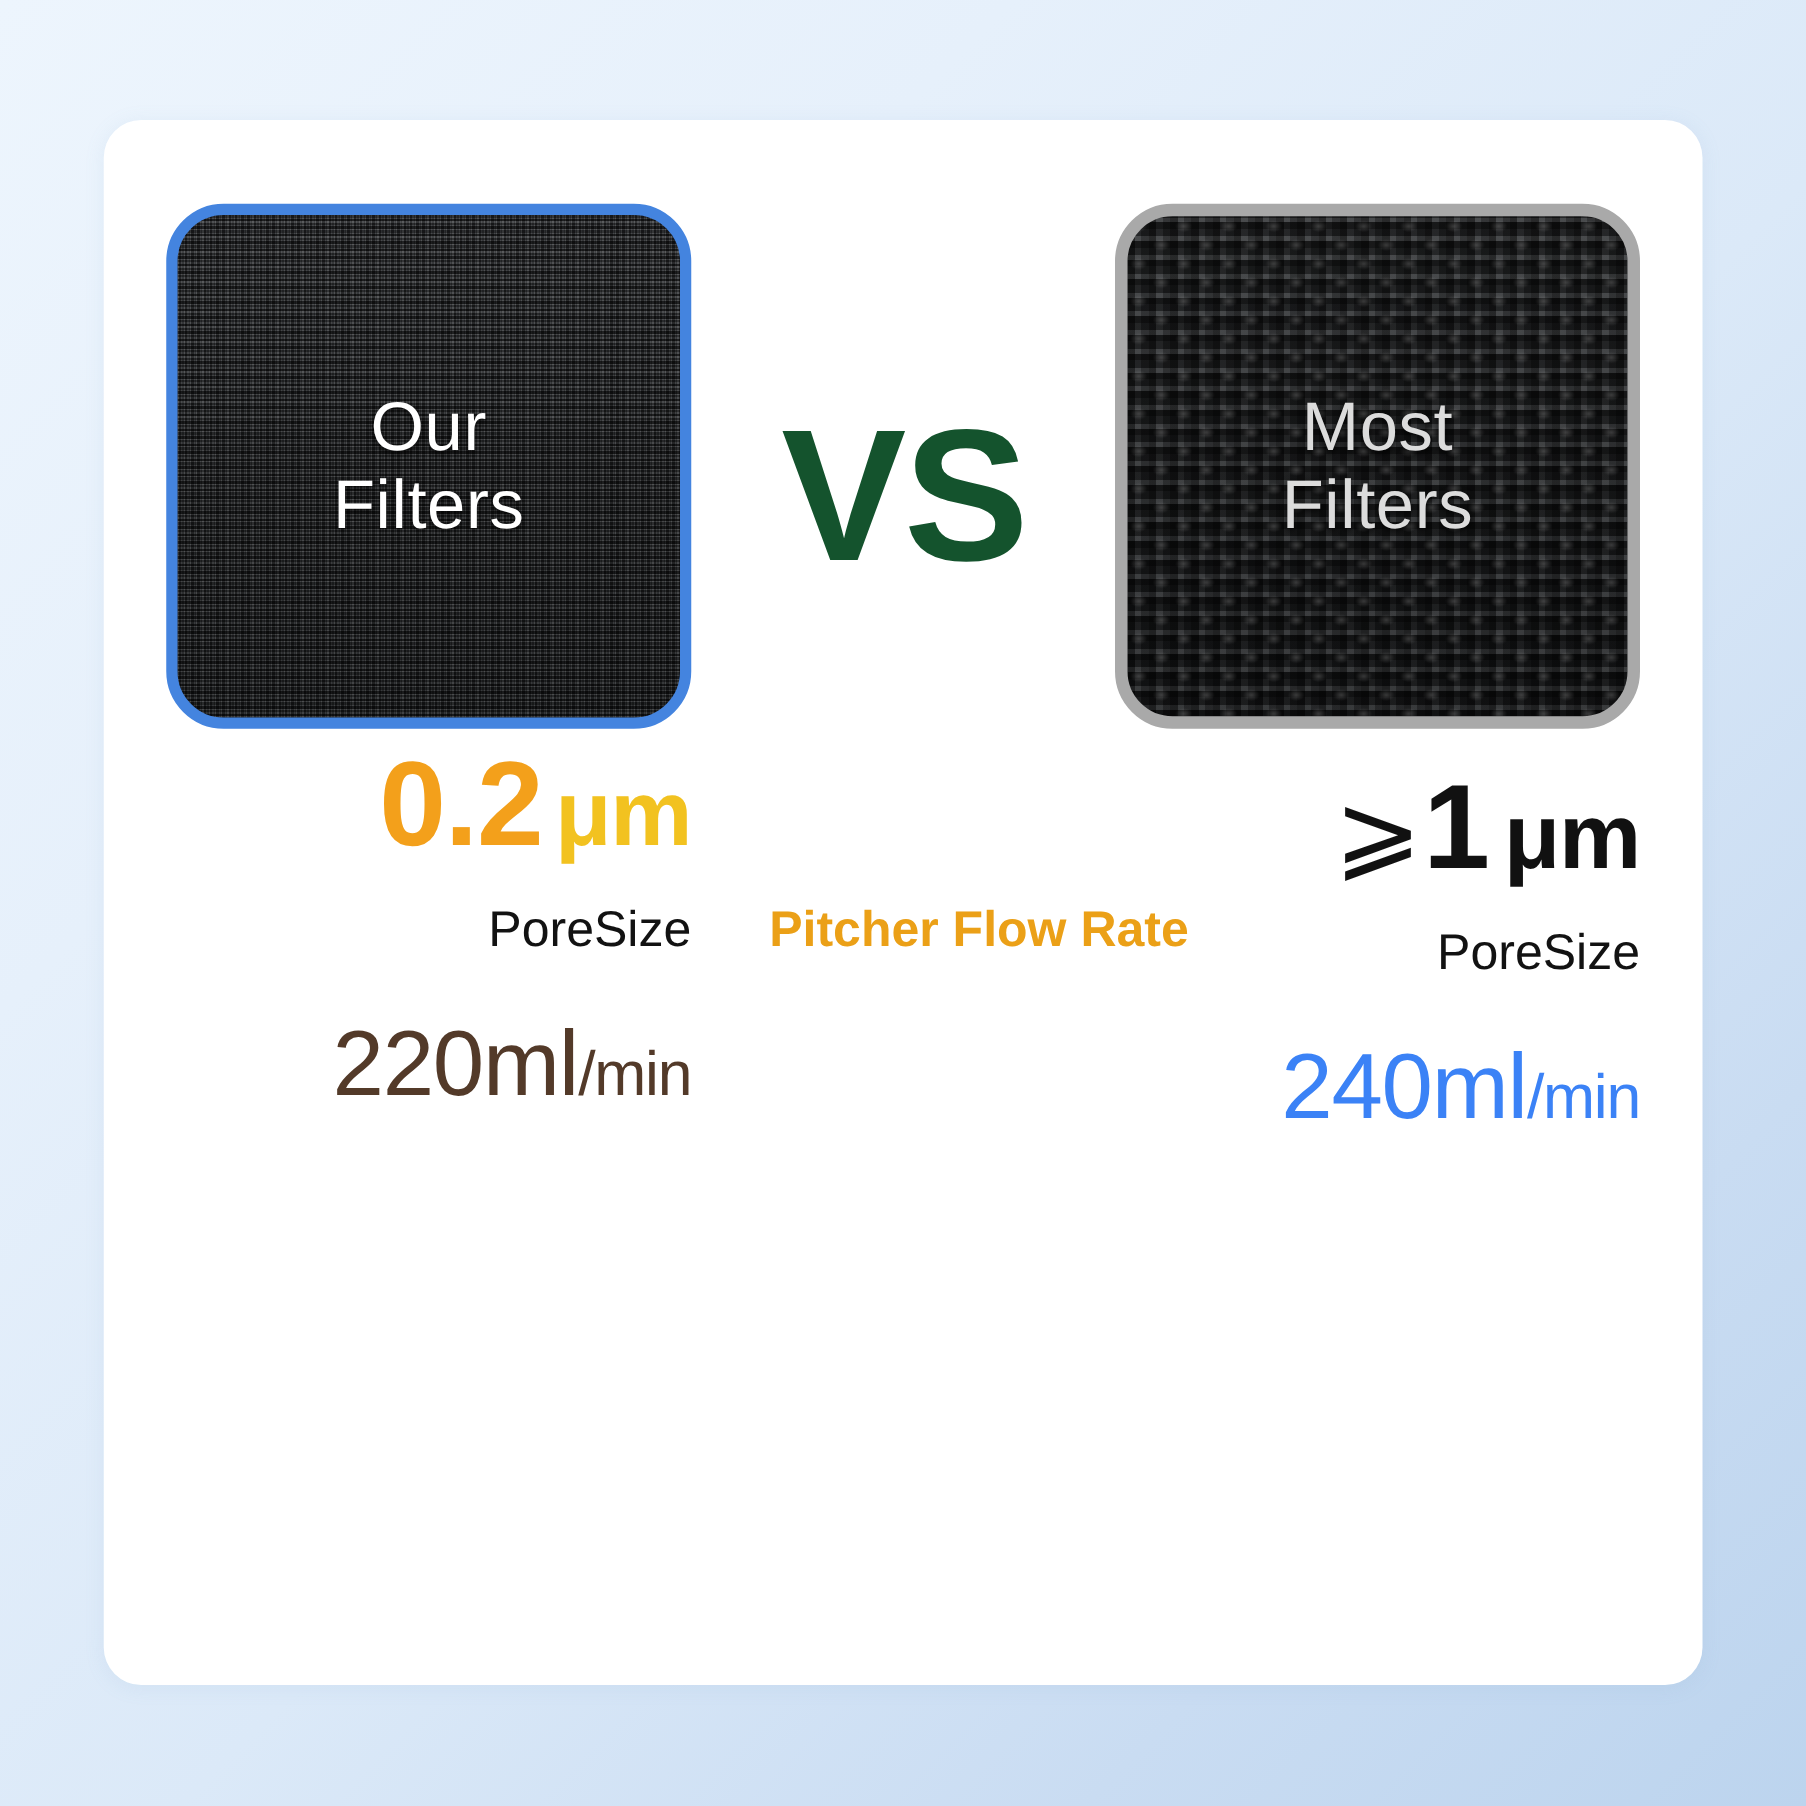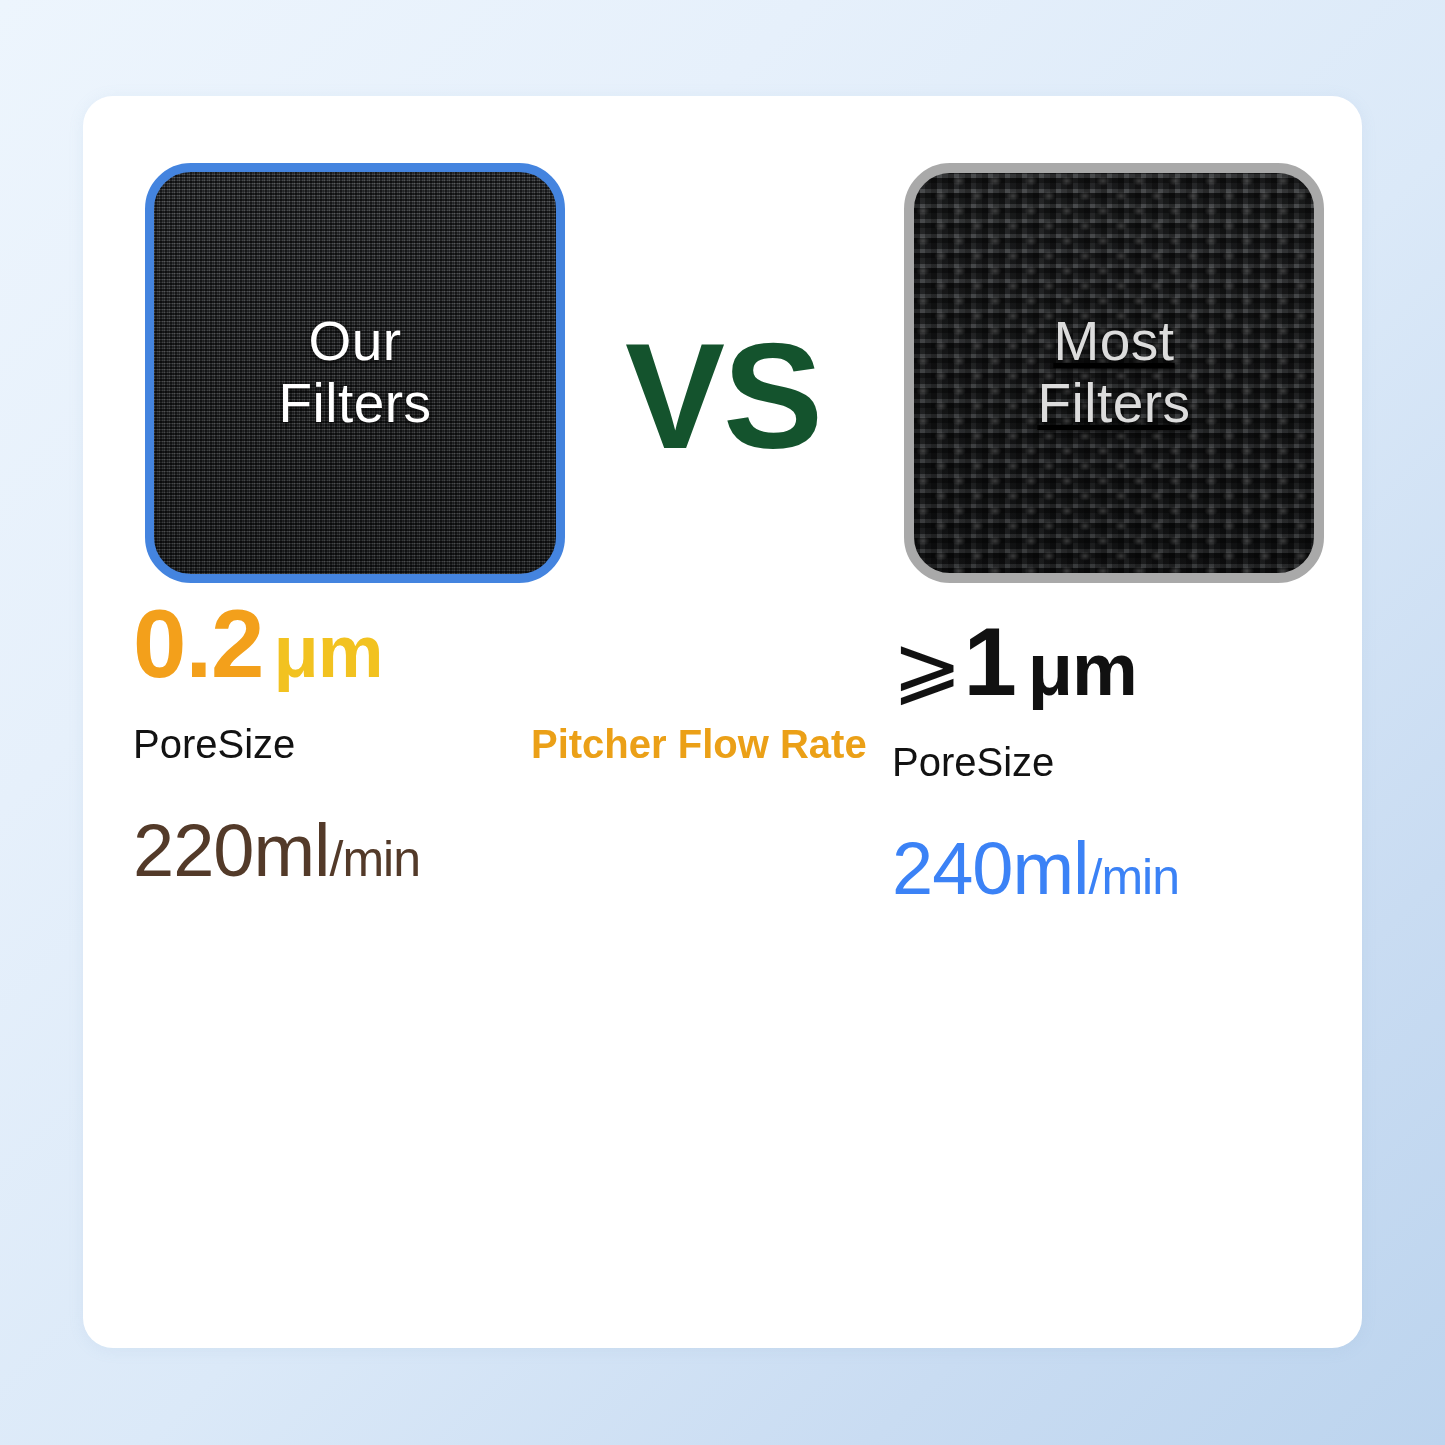--- a/index.html
+++ b/index.html
@@ -45,21 +45,20 @@
     position: absolute;
     top: 67px;
     width: 420px;
     height: 420px;
     border-radius: 46px;
     box-sizing: border-box;
     display: flex;
     align-items: center;
     justify-content: center;
     overflow: hidden;
-    margin-left: 12px;
   }
 
   .filter-tile.ours {
     left: 50px;
     border: 9px solid #4484df;
     background-color: #2d2f31;
     
     background-image:
       repeating-linear-gradient(0deg,
         rgba(255,255,255,0.085) 0px, rgba(255,255,255,0.085) 1px,
@@ -85,21 +84,20 @@
       repeating-linear-gradient(0deg,
         rgba(0,0,0,0.62) 0px, rgba(0,0,0,0.62) 5px,
         rgba(255,255,255,0.05) 5px, rgba(255,255,255,0.05) 9px,
         rgba(0,0,0,0.40) 9px, rgba(0,0,0,0.40) 15px),
       repeating-linear-gradient(90deg,
         rgba(0,0,0,0.45) 0px, rgba(0,0,0,0.45) 6px,
         rgba(255,255,255,0.055) 6px, rgba(255,255,255,0.055) 11px,
         rgba(0,0,0,0.22) 11px, rgba(0,0,0,0.22) 17px),
       linear-gradient(180deg, #343638 0%, #2a2c2e 50%, #212325 100%);
     background-size: 36px 30px, 36px 30px, auto, auto, auto;
-    text-decoration: underline;
   }
 
   .tile-label {
     position: relative;
     z-index: 3;
     text-align: center;
     font-size: 55px;
     line-height: 1.12;
     letter-spacing: 0.5px;
     text-shadow: 0 2px 5px rgba(0,0,0,0.75);
@@ -134,21 +132,21 @@
     width: 100%;
   }
 
   .row-values { height: 128px; }
   .row-labels { height: 90px; }
   .row-flow   { height: 95px; padding-left: 28px; }
 
   .col {
     position: absolute;
     width: 420px;
-    text-align: left;
+    text-align: right;
     white-space: nowrap;
   }
   .col.left   { left: 50px; }
   .col.center { left: 448px; width: 420px; }
   .col.right  { left: 809px; margin-top: 18px; }
 
   
   .pore-value {
     font-size: 96px;
     font-weight: 700;

